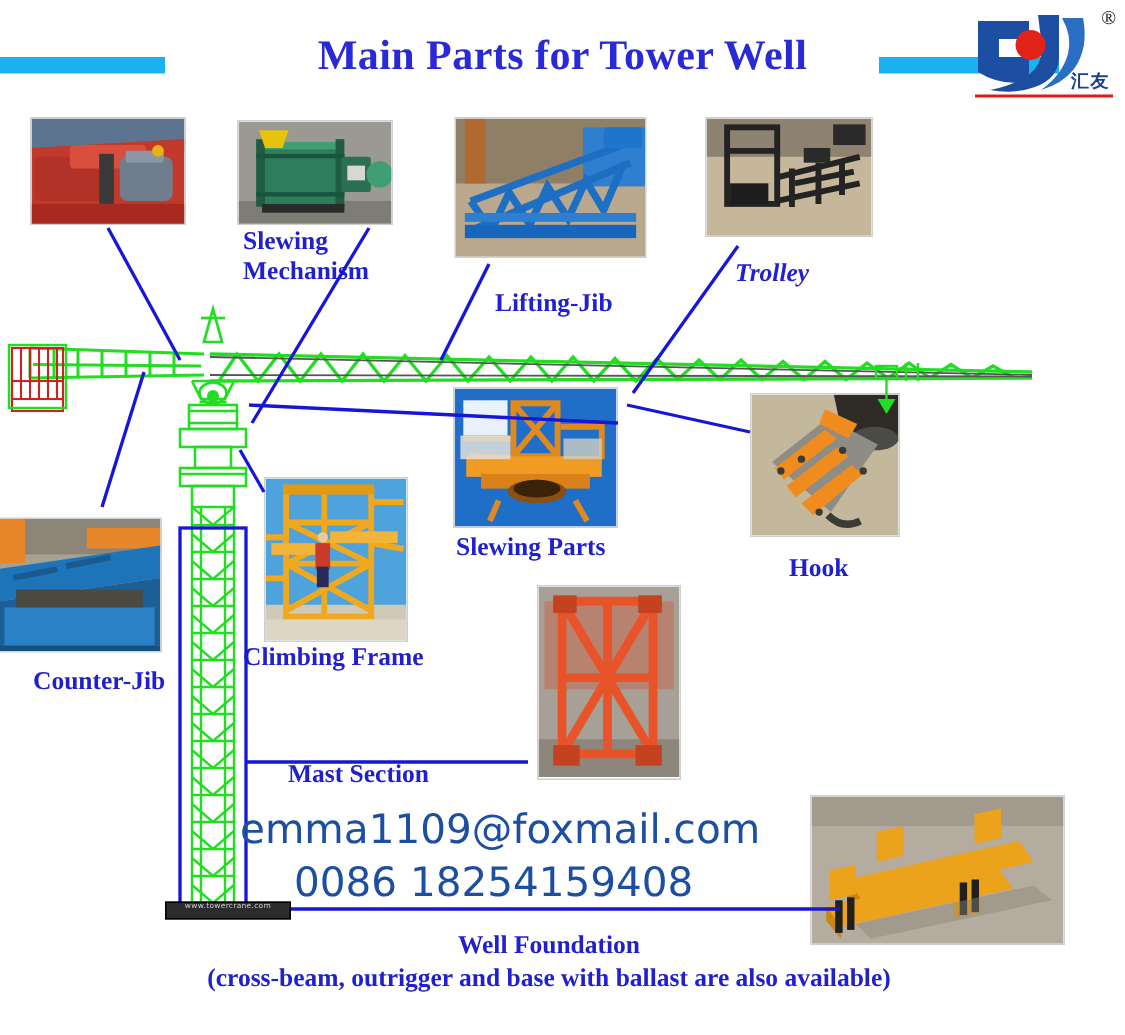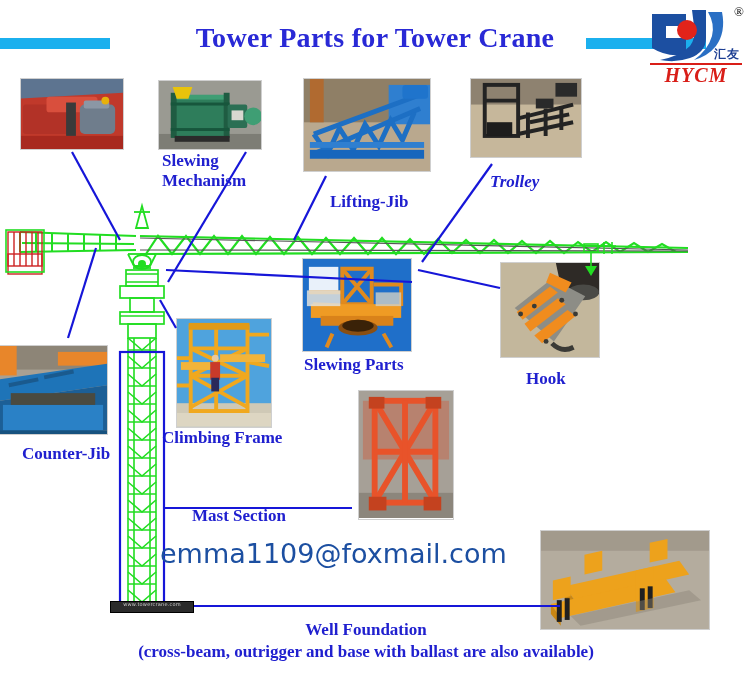--- a/index.html
+++ b/index.html
@@ -60,33 +60,32 @@
              font-size:5px;color:#cfcfcf;font-family:"DejaVu Sans",sans-serif;
              letter-spacing:.2px;}
 </style>
 </head>
 <body>
 
 <div id="stage">
 
   <div class="hdr-bar left"></div>
   <div class="hdr-bar right"></div>
-  <div class="title">Tower Parts for Tower Crane</div>
+  <div class="title">Main Parts for Tower Well</div>
 
   <div class="logo">
     <svg width="96" height="60" viewBox="0 0 96 60">
       <path d="M6 6 L40 6 L40 18 L20 18 L20 30 L40 30 L40 46 Q22 50 6 40 Z" fill="#1c4fa1"></path>
       <path d="M46 2 L60 2 L60 30 Q60 44 44 50 Q30 55 14 52 Q34 48 44 38 Q50 30 48 18 Z" fill="#1c4fa1"></path>
       <path d="M62 4 L76 4 Q80 24 70 38 Q62 48 48 52 Q62 42 66 28 Q69 16 62 4 Z" fill="#2a6fc4"></path>
       <circle cx="41" cy="22" r="10" fill="#e2231a"></circle>
     </svg>
     <div class="reg">®</div>
     <div class="cn">汇友</div>
     <div class="rule"></div>
-    <div class="word">HYCM</div>
   </div>
 
   <div class="photo" style="left:20px;top:78px;width:104px;height:72px;">
     <svg class="ph-inner" viewBox="0 0 104 72" preserveAspectRatio="none">
       <rect width="104" height="72" fill="#7d8fa6"></rect>
       <rect y="0" width="104" height="22" fill="#5d7490"></rect>
       <path d="M0 20 L104 14 L104 72 L0 72 Z" fill="#c0392b"></path>
       <rect x="2" y="26" width="46" height="30" rx="3" fill="#b23227"></rect>
       <rect x="26" y="18" width="52" height="16" rx="3" fill="#d94f3d"></rect>
       <rect x="60" y="26" width="36" height="30" rx="5" fill="#6f7d8c"></rect>
@@ -394,17 +393,18 @@
     <g stroke="#1616d8" stroke-width="2.2" fill="none">
       <path d="M152 606 L560 606"></path>
     </g>
   </svg>
 
   <div class="fnd-block">
     <div class="txt">www.towercrane.com</div>
   </div>
 
   <div class="contact email">emma1109@foxmail.com</div>
+  <div class="contact phone">0086 18254159408</div>
 
   <div class="footline f1">Well Foundation</div>
   <div class="footline f2">(cross-beam, outrigger and base with ballast are also available)</div>
 
 </div>
 
 </body></html>

